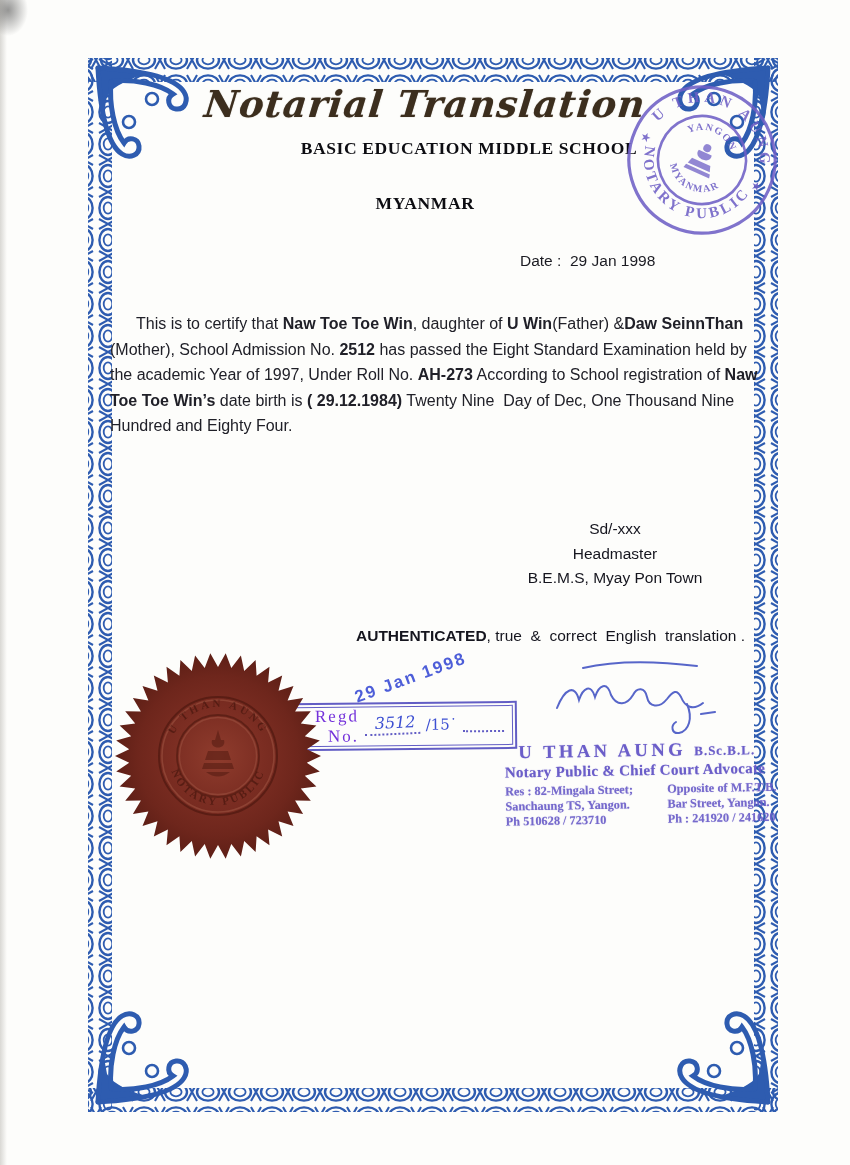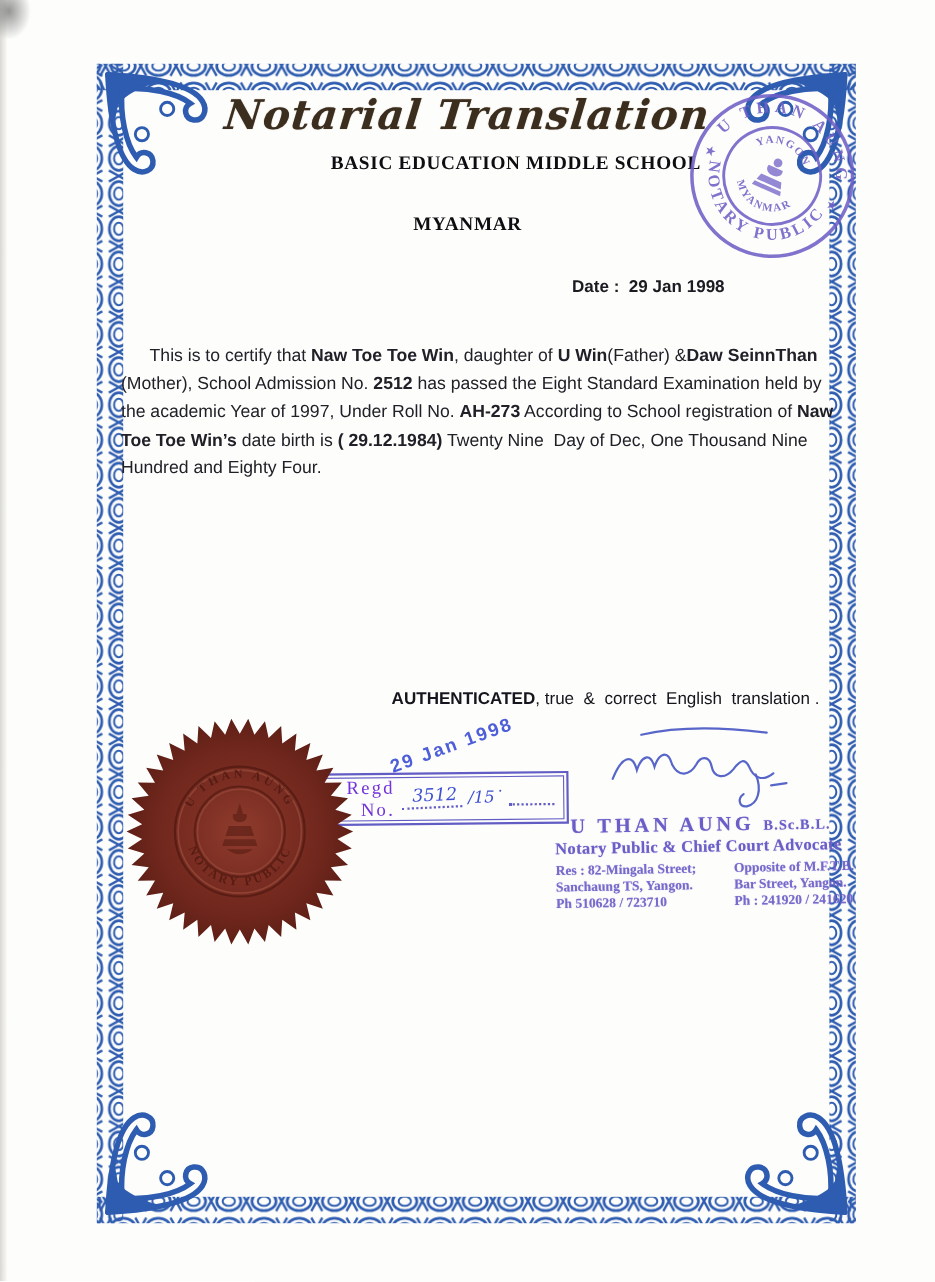--- a/index.html
+++ b/index.html
@@ -16,37 +16,37 @@
   
   .title{left:0;top:82px;width:850px;text-align:center;
          font-family:"DejaVu Serif",serif;font-style:italic;font-weight:700;
          font-size:37px;letter-spacing:1px;color:#3c2e1e;
          text-shadow:0 0 1px rgba(60,45,25,.45);transform:skewX(-6deg);}
   .school{left:0;width:850px;text-align:center;font-family:"Liberation Serif",serif;
           font-weight:700;color:#0d0d12;font-size:17.5px;letter-spacing:.6px;}
   .school1{top:138px;padding-left:44px;}
   .school2{top:166px;}
   .school3{top:193px;}
-  .date-line{left:520px;top:252px;width:220px;font-weight:700;font-size:15.5px;white-space:pre-wrap;}
+  .date-line{left:520px;top:252px;width:220px;font-weight:400;font-size:15.5px;white-space:pre-wrap;}
   .para{left:110px;top:311px;width:658px;font-size:16px;line-height:25.5px;
         text-indent:26px;white-space:pre-wrap;color:#202028;}
   .para .b, .auth .b{font-weight:700;}
   .sig-block{left:450px;top:517px;width:330px;text-align:center;font-size:15.5px;line-height:24.5px;color:#15151e;}
   .auth{left:356px;top:627px;font-size:15.5px;white-space:pre-wrap;color:#15151e;}
   
   .date-stamp{left:352px;top:668px;transform:rotate(-20deg);color:#3f51d6;
               font-weight:700;font-size:17px;letter-spacing:2px;opacity:.92;}
   .regd-box{left:289px;top:702px;width:224px;height:44px;border:2.5px solid #5a55c2;
             opacity:.95;transform:rotate(-.6deg);}
   .regd-inner{position:absolute;left:2px;top:2px;right:2px;bottom:2px;border:1.5px solid #5a55c2;
               display:flex;align-items:center;padding:0 8px;gap:6px;}
   .regd-label{font-family:"Liberation Serif",serif;font-size:17px;letter-spacing:2px;color:#6d28d9;text-align:right;}
   .regd-hand{font-family:"DejaVu Serif",serif;font-style:italic;color:#3347d0;font-size:16px;
              border-bottom:2px dotted #5a55c2;padding:0 4px 1px 10px;transform:rotate(-2deg) translateY(-2px);display:inline-block;}
-  .regd-suffix{color:#3347d0;font-size:15px;font-family:"DejaVu Serif",serif;font-style:italic;transform:translateY(-1px);}
+  .regd-suffix{color:#3347d0;font-size:15px;font-family:"DejaVu Serif",serif;transform:translateY(-1px);}
   .regd-dots{display:inline-block;width:58px;height:12px;border-bottom:2px dotted #5a55c2;}
   .notary-block{left:505px;top:740px;width:292px;color:#6b5ec9;font-family:"Liberation Serif",serif;
                 transform:rotate(-1deg);text-shadow:0 0 1px rgba(107,94,201,.55);}
   .notary-name-row{display:flex;align-items:baseline;gap:8px;justify-content:flex-start;padding-left:14px;}
   .notary-name{font-weight:700;font-size:18.5px;letter-spacing:3.5px;}
   .notary-degree{font-weight:700;font-size:13px;letter-spacing:1px;}
   .notary-title{font-weight:700;font-size:15px;letter-spacing:.3px;margin-top:1px;}
   .notary-cols{display:grid;grid-template-columns:158px auto;column-gap:4px;margin-top:3px;
                font-size:12.3px;font-weight:700;line-height:14.8px;opacity:.92;}
 </style>
@@ -90,20 +90,25 @@
 
   <div class="abs content-layer title">Notarial Translation</div>
 
   <div class="abs content-layer school school1">BASIC EDUCATION MIDDLE SCHOOL</div>
   <div class="abs content-layer school school3">MYANMAR</div>
 
   <div class="abs content-layer date-line">Date :  29 Jan 1998</div>
 
   <div class="abs content-layer para"><span>This is to certify that </span><span class="b">Naw Toe Toe Win</span><span>, daughter of </span><span class="b">U Win</span><span>(Father) &amp;</span><span class="b">Daw SeinnThan</span><span> (Mother), School Admission No. </span><span class="b">2512</span><span> has passed the Eight Standard Examination held by the academic Year of 1997, Under Roll No. </span><span class="b">AH-273</span><span> According to School registration of </span><span class="b">Naw Toe Toe Win’s</span><span> date birth is </span><span class="b">( 29.12.1984)</span><span> Twenty Nine&nbsp; Day of Dec, One Thousand Nine Hundred and Eighty Four.</span></div>
 
+  <div class="abs content-layer sig-block">
+    <div>Sd/-xxx</div>
+    <div>Headmaster</div>
+    <div>B.E.M.S, Myay Pon Town</div>
+  </div>
 
   <div class="abs content-layer auth"><span class="b">AUTHENTICATED</span><span>, true  &amp;  correct  English  translation .</span></div>
 
   <svg class="abs stamp-layer" style="left:618px;top:76px;" width="168" height="168" viewBox="-84 -84 168 168">
     <g transform="rotate(24)" opacity="0.88">
       <circle r="73" fill="none" stroke="#6f60c6" stroke-width="3.2"></circle>
       <circle r="44" fill="none" stroke="#6f60c6" stroke-width="2.6"></circle>
       <defs>
         <path id="arcT" d="M -58,0 A 58,58 0 0 1 58,0"></path>
         <path id="arcB" d="M -58,0 A 58,58 0 0 0 58,0"></path>

